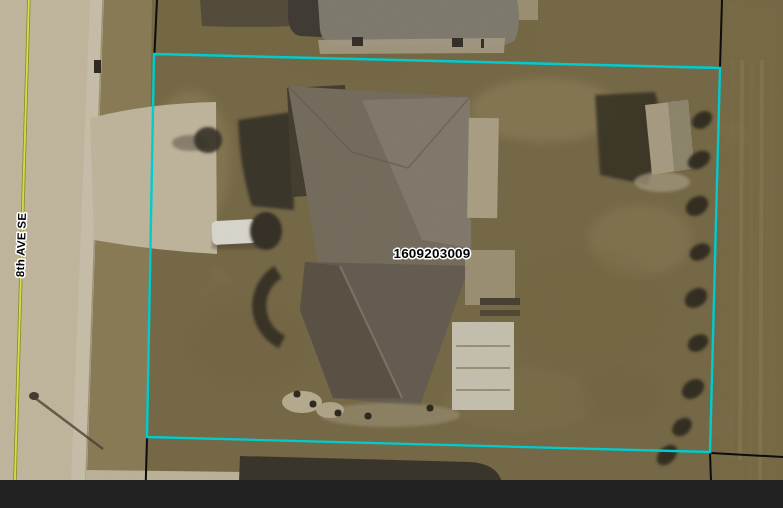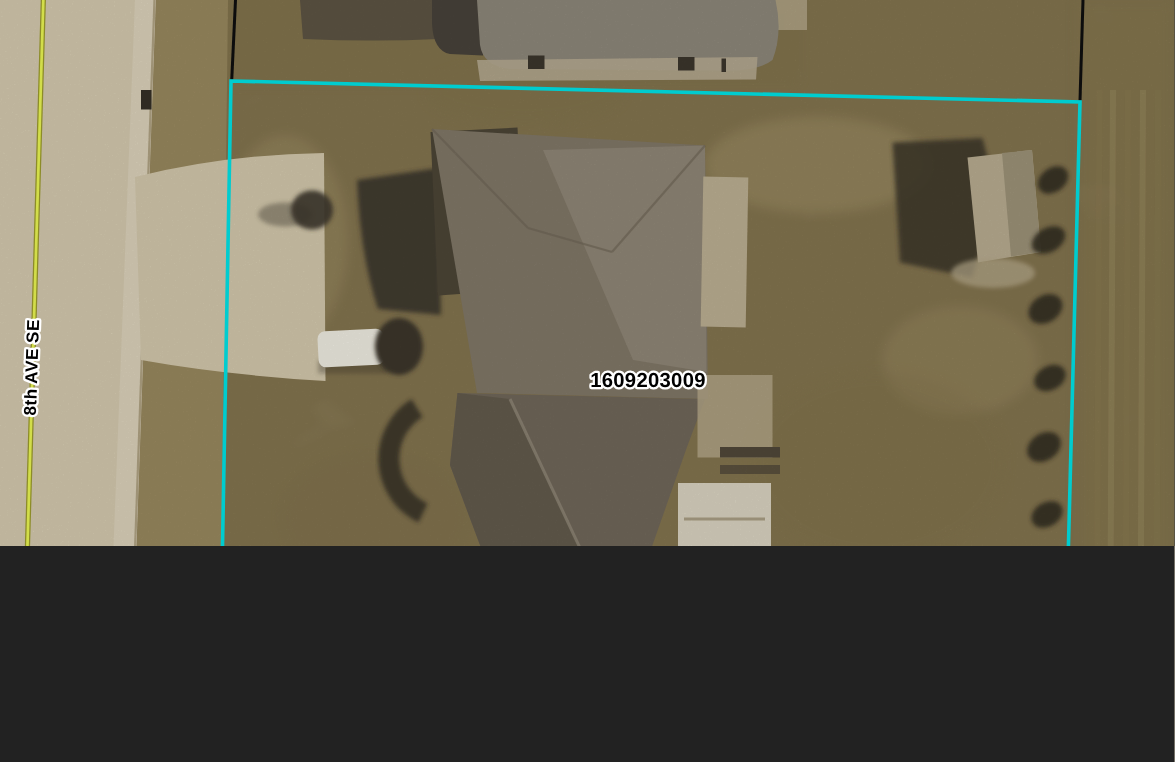--- a/index.html
+++ b/index.html
@@ -1,17 +1,17 @@
 <!DOCTYPE html>
 <html><head>
 <meta charset="utf-8">
 <style>
   html,body{margin:0;padding:0;background:#222;}
   #stage{
-    position:relative;width:783px;height:364px;overflow:hidden;
+    position:relative;width:783px;height:480px;overflow:hidden;
     font-family:"Liberation Sans", sans-serif;
   }
   #stage svg{position:absolute;left:0;top:0;display:block;}
   text{font-family:"Liberation Sans", sans-serif;}
   .parcel-id-label{font-size:13.5px;font-weight:bold;letter-spacing:.2px;
     paint-order:stroke;stroke-width:3px;stroke-linejoin:round;}
   .street-label{font-size:11.5px;font-weight:bold;letter-spacing:.3px;
     paint-order:stroke;stroke-width:3px;stroke-linejoin:round;}
   .grain{mix-blend-mode:multiply;}
   .mottle{mix-blend-mode:multiply;}

